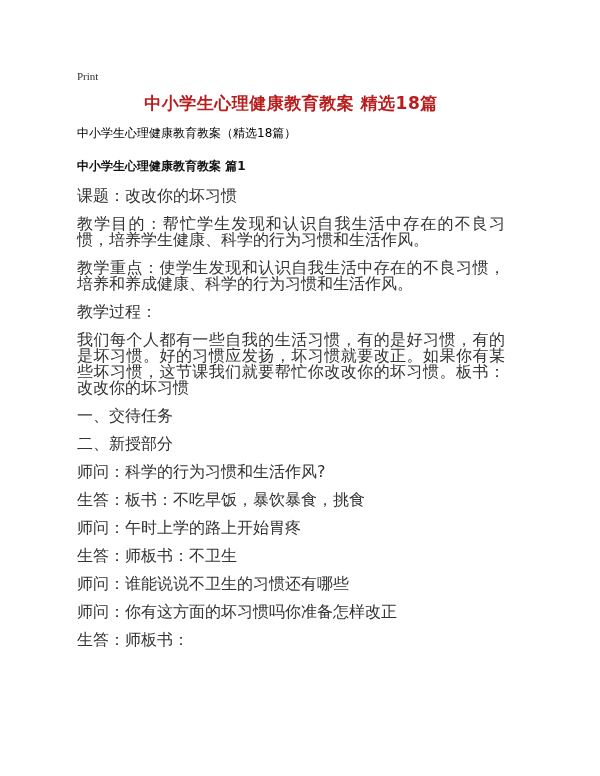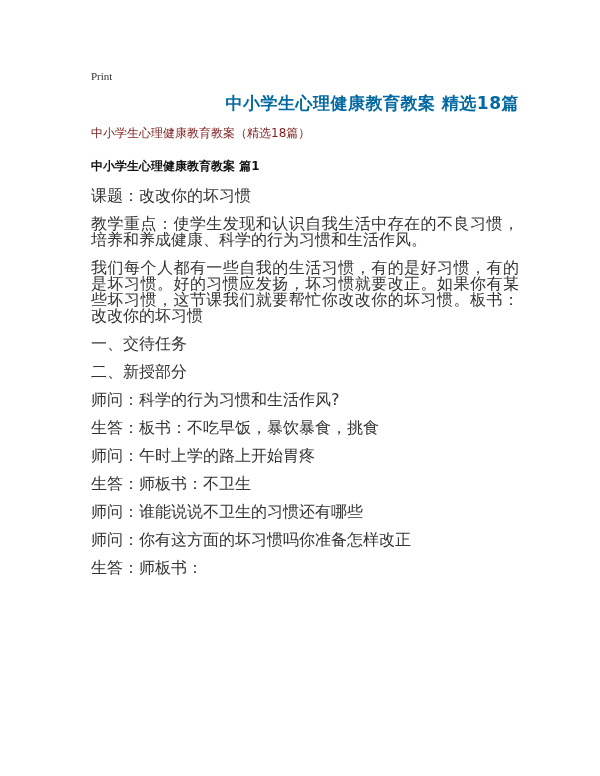--- a/index.html
+++ b/index.html
@@ -1,34 +1,36 @@
 <!DOCTYPE html>
 <html><head>
 <meta charset="utf-8">
 <style>
   html, body { margin: 0; padding: 0; background: #ffffff; }
   body { width: 600px; height: 776px; position: relative; overflow: hidden;
          font-family: "DejaVu Sans", "Liberation Sans", sans-serif; color: #222; }
-  .page { position: absolute; left: 91px; top: 70px; width: 428px; }
+  .page { position: absolute; left: 77px; top: 70px; width: 428px; }
   .print { font-family: "Liberation Serif", "DejaVu Serif", serif; font-size: 11px; color: #333; margin: 0 0 10px 0; }
-  .title { font-size: 17px; text-align: right; margin: 0 0 10px 0; color: #0369a1; letter-spacing: 0.5px; }
-  .subtitle { font-size: 12px; margin: 0 0 13px 0; color: #7f1d1d; }
+  .title { font-size: 17px; text-align: center; margin: 0 0 10px 0; color: #b91c1c; letter-spacing: 0.5px; }
+  .subtitle { font-size: 12px; margin: 0 0 13px 0; color: #000000; }
   .section-head { font-size: 12px; font-weight: bold; margin: 16px 0 13px 0; color: #111; }
   p.para { font-size: 16px; line-height: 16px; margin: 0 0 12px 0; color: #333; text-align: justify; }
 </style>
 </head>
 <body>
 
 <div class="page">
   <div class="print">Print</div>
   <h1 class="title">中小学生心理健康教育教案 精选18篇</h1>
   <div class="subtitle">中小学生心理健康教育教案（精选18篇）</div>
   <div class="section-head">中小学生心理健康教育教案 篇1</div>
   <p class="para">课题：改改你的坏习惯</p>
+  <p class="para">教学目的：帮忙学生发现和认识自我生活中存在的不良习惯，培养学生健康、科学的行为习惯和生活作风。</p>
   <p class="para">教学重点：使学生发现和认识自我生活中存在的不良习惯，培养和养成健康、科学的行为习惯和生活作风。</p>
+  <p class="para">教学过程：</p>
   <p class="para">我们每个人都有一些自我的生活习惯，有的是好习惯，有的是坏习惯。好的习惯应发扬，坏习惯就要改正。如果你有某些坏习惯，这节课我们就要帮忙你改改你的坏习惯。板书：改改你的坏习惯</p>
   <p class="para">一、交待任务</p>
   <p class="para">二、新授部分</p>
   <p class="para">师问：科学的行为习惯和生活作风?</p>
   <p class="para">生答：板书：不吃早饭，暴饮暴食，挑食</p>
   <p class="para">师问：午时上学的路上开始胃疼</p>
   <p class="para">生答：师板书：不卫生</p>
   <p class="para">师问：谁能说说不卫生的习惯还有哪些</p>
   <p class="para">师问：你有这方面的坏习惯吗你准备怎样改正</p>
   <p class="para">生答：师板书：</p>

